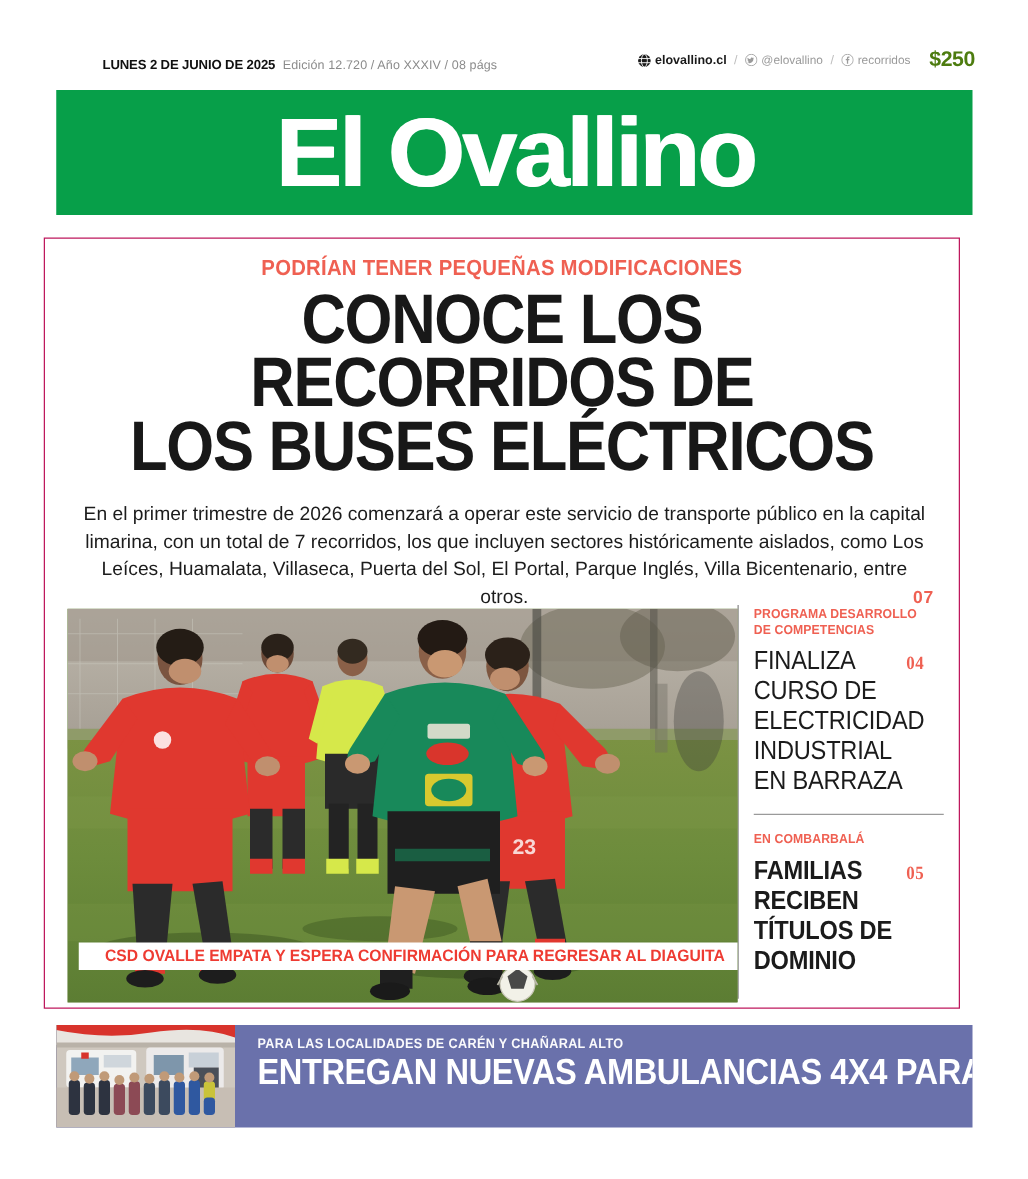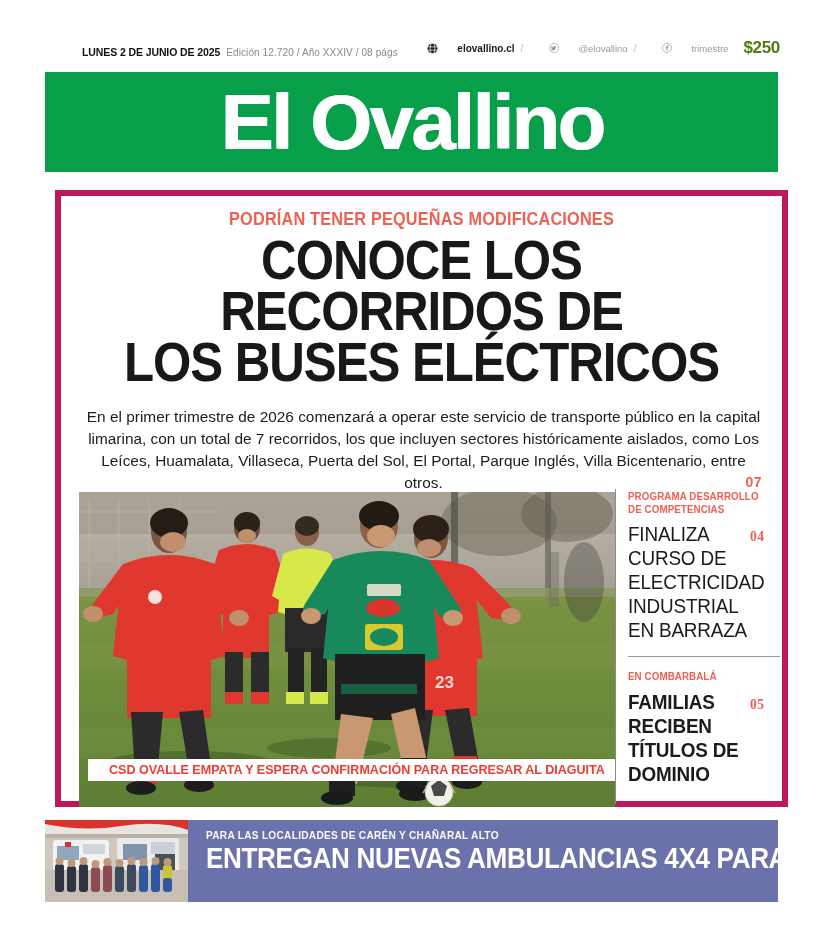--- a/index.html
+++ b/index.html
@@ -63,22 +63,21 @@
   }
   .social-group {
     display: flex;
     align-items: center;
     gap: 5px;
     font-size: 9.5px;
   }
   .social-item {
     display: inline-flex;
     align-items: center;
-    gap: 19px;
-    margin-left: 20px;
+    gap: 3px;
   }
   .social-item.site .lbl {
     font-weight: bold;
     color: #1a1a1a;
     font-size: 10px;
   }
   .social-item .lbl { color: #9a9a9a; }
   .sep { color: #bdbdbd; font-size: 10px; padding: 0 1px; }
   .gicon { display: inline-block; line-height: 0; }
   .price {
@@ -107,24 +106,24 @@
     font-size: 78px;
     letter-spacing: -2.5px;
     line-height: 1;
     transform: scaleX(1.02);
     text-shadow: 1px 0 0 #fff;
   }
 
   
   .mainbox {
     position: absolute;
-    left: 55px; top: 190px;
+    left: 35px; top: 190px;
     width: 733px;
     height: 617px;
-    border: 6px solid #be185d;
+    border: 1px solid #be185d;
     box-sizing: border-box;
     background: #fff;
   }
 
   .lead {
     padding: 14px 18px 0 18px;
   }
   .kicker {
     text-align: center;
     color: #ef6052;
@@ -337,21 +336,21 @@
           <span class="lbl">@elovallino</span>
         </span>
         <span class="sep">/</span>
         <span class="social-item">
           <span class="gicon">
             <svg width="10" height="10" viewBox="0 0 24 24">
               <circle cx="12" cy="12" r="11" fill="none" stroke="#9a9a9a" stroke-width="1.6"></circle>
               <path d="M13.3 19v-6.3h2.1l.32-2.45H13.3V8.7c0-.71.2-1.19 1.21-1.19h1.29V5.32c-.22-.03-.99-.1-1.88-.1-1.86 0-3.13 1.14-3.13 3.22v1.81H8.68v2.45h2.11V19z" fill="#9a9a9a"></path>
             </svg>
           </span>
-          <span class="lbl">trimestre</span>
+          <span class="lbl">recorridos</span>
         </span>
       </div>
       <span class="price">$250</span>
     </div>
   </div>
 
   <div class="masthead">
     <div class="logo">El Ovallino</div>
   </div>
 

